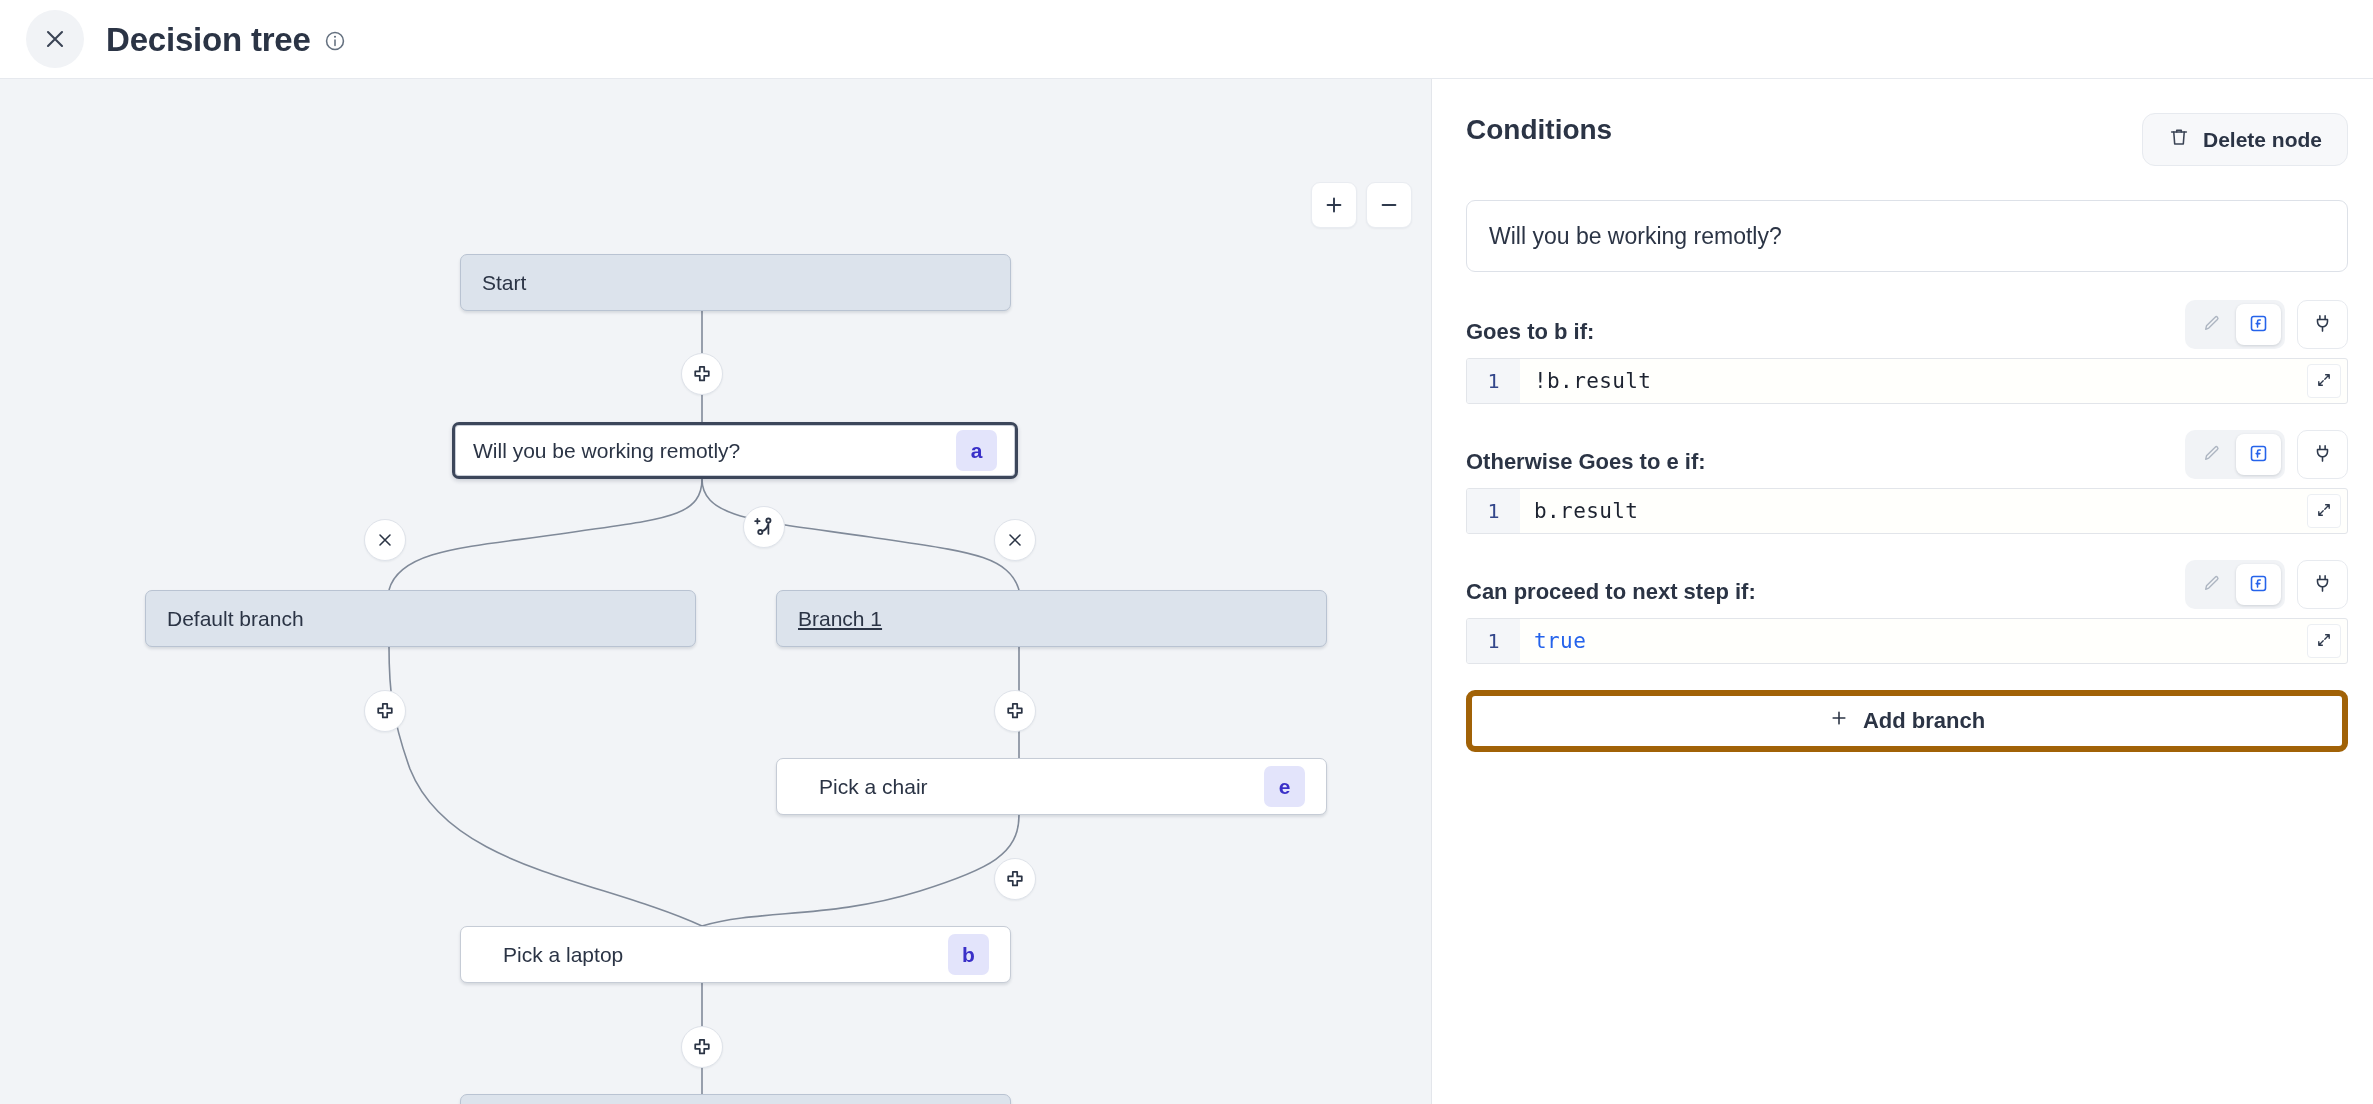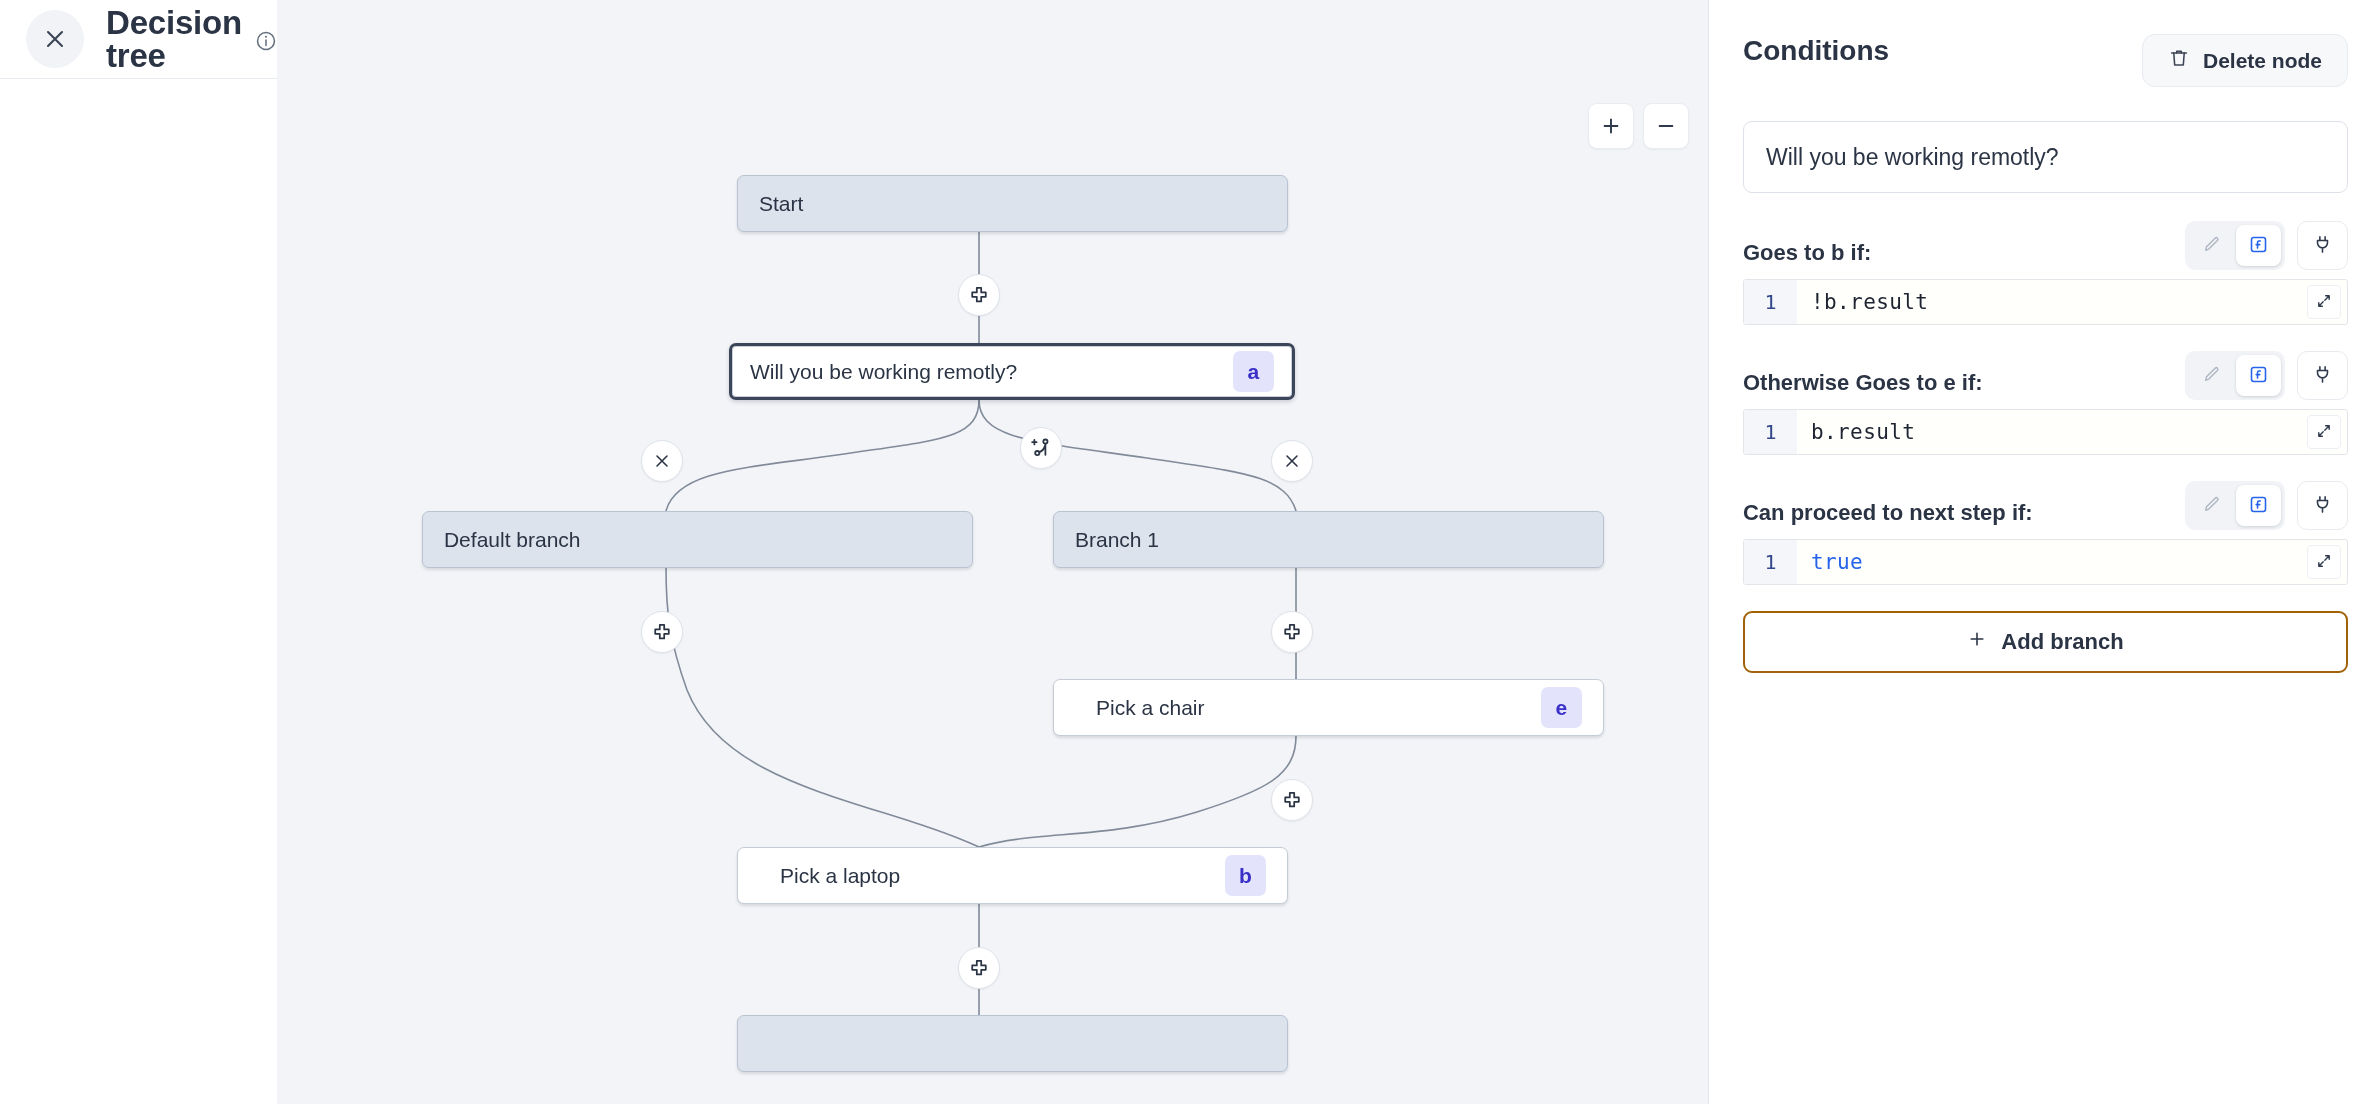--- a/index.html
+++ b/index.html
@@ -2,21 +2,21 @@
 <html><head>
 <meta charset="utf-8">
 <style>
   * { box-sizing: border-box; margin: 0; padding: 0; }
   html, body {
     width: 2373px; height: 1104px;
     background: #ffffff;
     font-family: "Liberation Sans", sans-serif;
     overflow: hidden;
   }
-  .app { position: relative; width: 2373px; height: 1104px; display: flex; flex-direction: row; justify-content: center; }
+  .app { position: relative; width: 2373px; height: 1104px; display: flex; flex-direction: column; justify-content: center; }
 
   
   .header {
     height: 79px; flex: 0 0 79px;
     display: flex; align-items: center;
     padding-left: 26px; gap: 22px;
     background: #ffffff;
     border-bottom: 1px solid #e6e9ee;
   }
   .close-btn {
@@ -165,21 +165,21 @@
   .code-text.kw { color: #2563eb; }
   .expand-btn {
     position: absolute; right: 6px; top: 50%; transform: translateY(-50%);
     width: 34px; height: 34px; background: #ffffff;
     border: 1px solid #eceff3; border-radius: 4px;
     display: flex; align-items: center; justify-content: center; cursor: pointer;
   }
 
   .add-branch {
     width: 100%; height: 62px; margin-top: 10px;
-    background: #ffffff; border: 2px solid #a16207; border-radius: 9px;
+    background: #ffffff; border: 6px solid #a16207; border-radius: 9px;
     display: flex; align-items: center; justify-content: center; gap: 14px;
     font-size: 22px; font-weight: bold; color: #2b3445;
     cursor: pointer; font-family: inherit;
   }
 </style>
 </head>
 <body>
 
 <div class="app">
 
@@ -247,21 +247,21 @@
           <div class="node tone-gray" style="left: 428px; top: 175px; width: 551px; height: 57px;">
             <span class="node-label">Start</span>
           </div>
           <div class="node tone-white selected" style="left: 420px; top: 343px; width: 566px; height: 57px;">
             <span class="node-label">Will you be working remotly?</span>
             <span class="badge">a</span>
           </div>
           <div class="node tone-gray" style="left: 113px; top: 511px; width: 551px; height: 57px;">
             <span class="node-label">Default branch</span>
           </div>
-          <div class="node tone-gray" style="left: 744px; top: 511px; width: 551px; height: 57px;">
+          <div class="node tone-gray" style="left: 744px; top: 511px; width: 551px; height: 57px; text-decoration: underline;">
             <span class="node-label">Branch 1</span>
           </div>
           <div class="node tone-white" style="left: 744px; top: 679px; width: 551px; height: 57px;">
             <span class="node-label">Pick a chair</span>
             <span class="badge">e</span>
           </div>
           <div class="node tone-white" style="left: 428px; top: 847px; width: 551px; height: 57px;">
             <span class="node-label">Pick a laptop</span>
             <span class="badge">b</span>
           </div>

